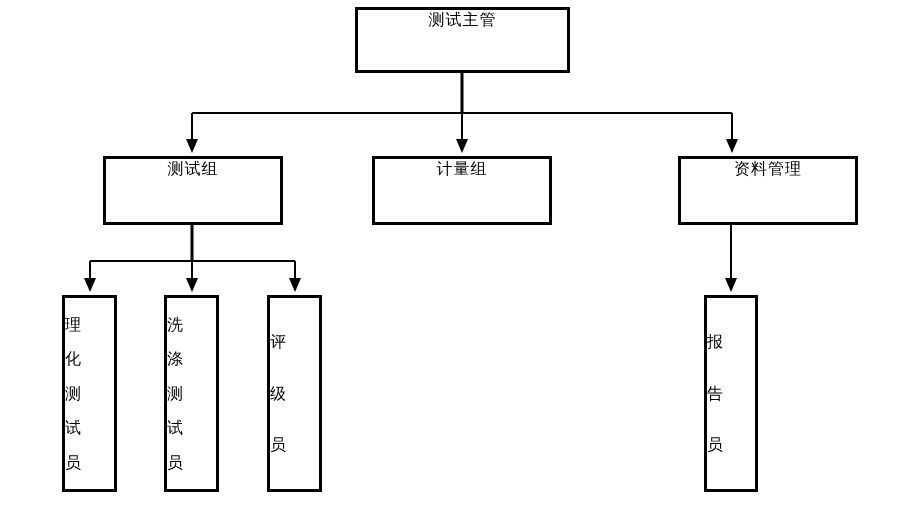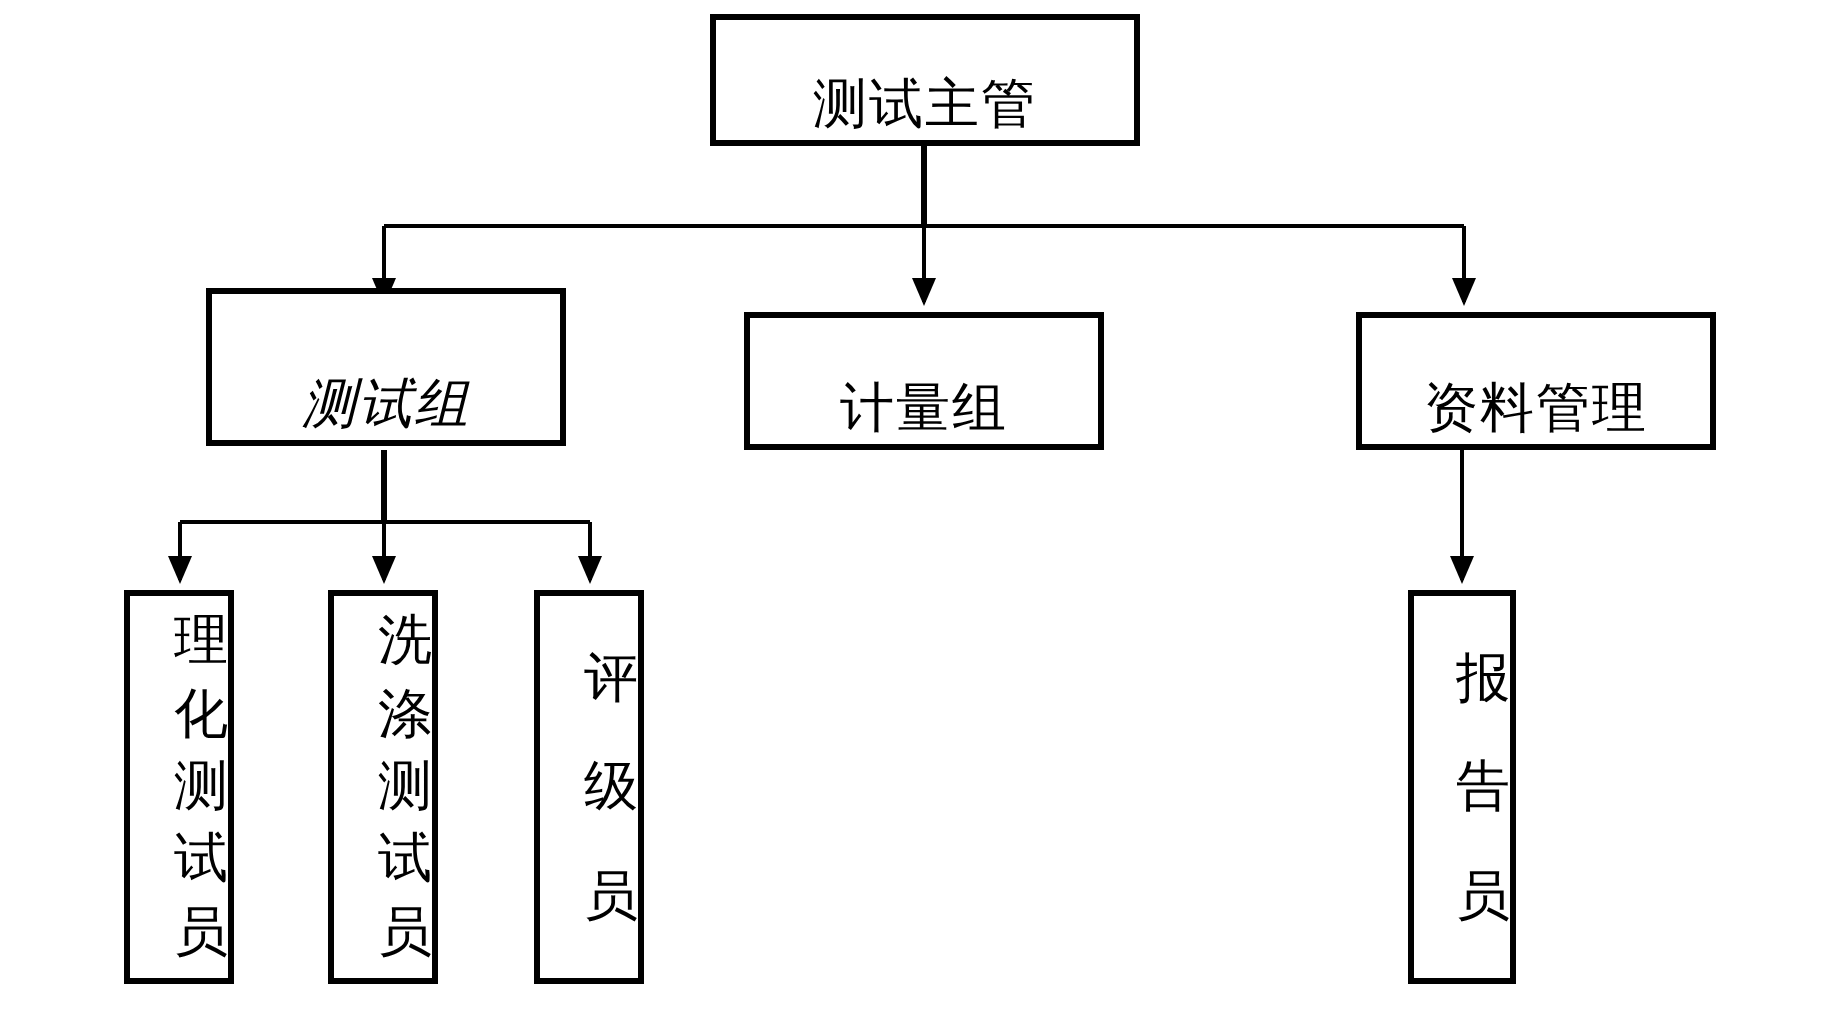--- a/index.html
+++ b/index.html
@@ -20,38 +20,38 @@
     position: absolute;
     left: 0; top: 0;
     width: 921px; height: 511px;
   }
   .box {
     position: absolute;
     box-sizing: border-box;
     border: 3px solid #000000;
     background: #ffffff;
     display: flex;
-    align-items: flex-end;
+    align-items: flex-start;
     justify-content: center;
-    font-size: 27px;
+    font-size: 16px;
     letter-spacing: 1px;
     color: #000000;
     z-index: 2;
   }
   .vbox {
     flex-direction: column;
     justify-content: space-evenly;
     letter-spacing: 0;
   }
   .vbox div {
     line-height: 1;
   }
   
   #node-root   { left: 355px; top: 7px;   width: 215px; height: 66px; }
-  #node-l2a    { left: 103px; top: 144px; width: 180px; height: 79px; font-style: italic; }
+  #node-l2a    { left: 103px; top: 156px; width: 180px; height: 69px; }
   #node-l2b    { left: 372px; top: 156px; width: 180px; height: 69px; }
   #node-l2c    { left: 642px; top: 156px; width: 180px; height: 69px; margin-left: 36px; }
   #node-leaf1  { left: 62px;  top: 295px; width: 55px;  height: 197px; }
   #node-leaf2  { left: 164px; top: 295px; width: 55px;  height: 197px; }
   #node-leaf3  { left: 267px; top: 295px; width: 55px;  height: 197px; }
   #node-leaf4  { left: 704px; top: 295px; width: 54px;  height: 197px; }
 </style>
 </head>
 <body>
 

